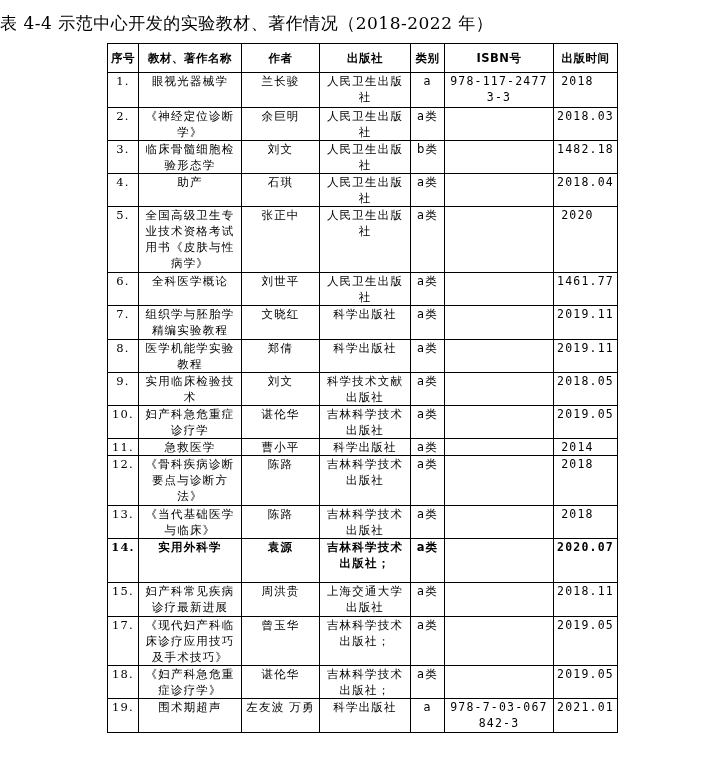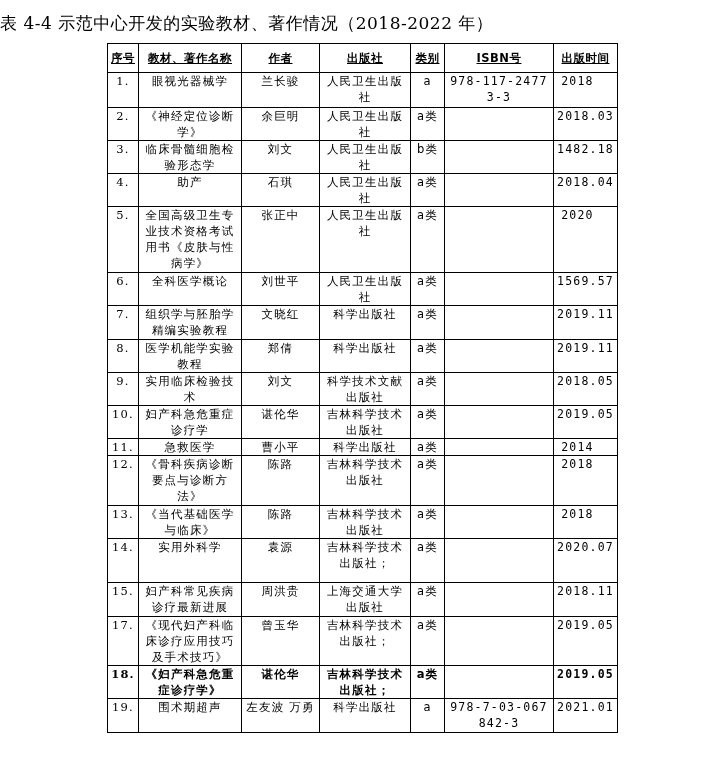--- a/index.html
+++ b/index.html
@@ -5,21 +5,21 @@
   html, body { margin:0; padding:0; background:#ffffff; }
   body { width:713px; height:764px; position:relative; overflow:hidden;
          font-family:"DejaVu Sans", sans-serif; color:#000; }
   .title { position:absolute; top:12px; left:0; width:713px; text-align:left;
            font-family:"DejaVu Serif", serif; font-size:17px; letter-spacing:0.5px; }
   table.books { position:absolute; left:107px; top:43px; width:510px;
                 border-collapse:collapse; table-layout:fixed; }
   table.books th, table.books td { border:1.5px solid #000; padding:0 2px;
                 font-size:11.5px; line-height:16px; vertical-align:top; text-align:center;
                 overflow:hidden; word-break:break-all; letter-spacing:1.2px; }
-  table.books th { font-weight:bold; vertical-align:middle; height:28px; line-height:14px; letter-spacing:0.5px;text-decoration:underline; }
+  table.books th { font-weight:bold; vertical-align:middle; height:28px; line-height:14px; letter-spacing:0.5px; }
   td.no { vertical-align:middle; text-align:left; padding-left:6px; font-family:"DejaVu Serif", serif; font-size:12px; letter-spacing:0; }
   td.isbn, td.date { letter-spacing:0; font-family:"DejaVu Sans Mono", monospace; font-size:11.5px;border-radius:7px; }
   td.date { text-align:right; padding-right:6px; }
   td.date.center { text-align:center; padding-right:18px; }
 </style>
 </head>
 <body>
 
 <div class="title">表 4-4  示范中心开发的实验教材、著作情况（2018-2022 年）</div>
 
@@ -90,21 +90,21 @@
         <td class="isbn"></td>
         <td class="date center">2020</td>
       </tr>
       <tr style="height: 32px;">
         <td class="no">6.</td>
         <td class="name">全科医学概论</td>
         <td class="author">刘世平</td>
         <td class="publisher">人民卫生出版社</td>
         <td class="category">a类</td>
         <td class="isbn"></td>
-        <td class="date">1569.57</td>
+        <td class="date">1461.77</td>
       </tr>
       <tr style="height: 34px;">
         <td class="no">7.</td>
         <td class="name">组织学与胚胎学精编实验教程</td>
         <td class="author">文晓红</td>
         <td class="publisher">科学出版社</td>
         <td class="category">a类</td>
         <td class="isbn"></td>
         <td class="date">2019.11</td>
       </tr>
@@ -155,21 +155,21 @@
       </tr>
       <tr style="height: 33px;">
         <td class="no">13.</td>
         <td class="name">《当代基础医学与临床》</td>
         <td class="author">陈路</td>
         <td class="publisher">吉林科学技术出版社</td>
         <td class="category">a类</td>
         <td class="isbn"></td>
         <td class="date center">2018</td>
       </tr>
-      <tr style="height: 44px;">
+      <tr style="height: 44px; font-weight: bold;">
         <td class="no">14.</td>
         <td class="name">实用外科学</td>
         <td class="author">袁源</td>
         <td class="publisher">吉林科学技术出版社；</td>
         <td class="category">a类</td>
         <td class="isbn"></td>
         <td class="date">2020.07</td>
       </tr>
       <tr style="height: 34px;">
         <td class="no">15.</td>
@@ -182,21 +182,21 @@
       </tr>
       <tr style="height: 49px;">
         <td class="no">17.</td>
         <td class="name">《现代妇产科临床诊疗应用技巧及手术技巧》</td>
         <td class="author">曾玉华</td>
         <td class="publisher">吉林科学技术出版社；</td>
         <td class="category">a类</td>
         <td class="isbn"></td>
         <td class="date">2019.05</td>
       </tr>
-      <tr style="height: 33px; font-weight: bold;">
+      <tr style="height: 33px;">
         <td class="no">18.</td>
         <td class="name">《妇产科急危重症诊疗学》</td>
         <td class="author">谌伦华</td>
         <td class="publisher">吉林科学技术出版社；</td>
         <td class="category">a类</td>
         <td class="isbn"></td>
         <td class="date">2019.05</td>
       </tr>
       <tr style="height: 34px; margin-left: 7px;">
         <td class="no">19.</td>

